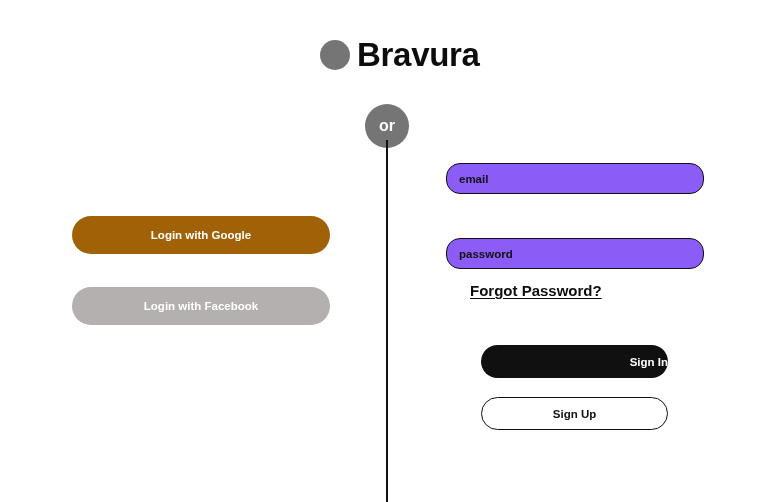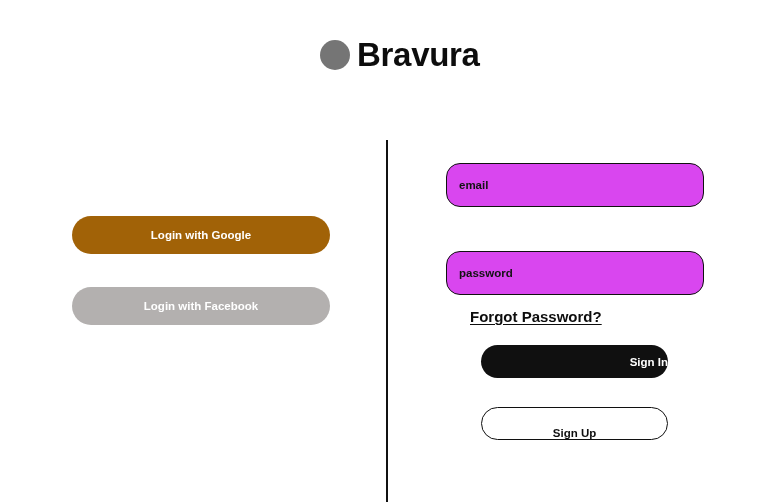--- a/index.html
+++ b/index.html
@@ -100,25 +100,25 @@
 
   
   .form-col {
     position: absolute;
     left: 446px;
     top: 163px;
     width: 258px;
   }
   .field {
     width: 258px;
-    height: 44px;
+    height: 31px;
     box-sizing: border-box;
     border-radius: 14px;
     border: 1.6px solid #111111;
-    background: #d946ef;
+    background: #8b5cf6;
     padding: 0 12px;
     font-family: "Liberation Sans", sans-serif;
     font-size: 11.5px;
     font-weight: bold;
     color: #121212;
     outline: none;
   }
   .field::placeholder {
     color: #121212;
     opacity: 1;
@@ -161,34 +161,36 @@
   .btn-signin {
     background: #101010;
     color: #ffffff;
     border: none;
     justify-content: flex-end;
   }
   .btn-signup {
     background: #ffffff;
     color: #101010;
     border: 1.8px solid #101010;
-    margin-top: 29px;
-    align-items: flex-end;
+    margin-top: 19px;
   }
 </style>
 </head>
 <body>
 
 <div class="screen">
 
   <div class="brand">
     <div class="brand-mark"></div>
     <div class="brand-name">Bravura</div>
   </div>
 
+  <div class="or-badge">
+    <span>or</span>
+  </div>
   <div class="divider-line"></div>
 
   <div class="social-col">
     <button class="social-btn btn-google">
       <span>Login with Google</span>
     </button>
     <button class="social-btn btn-facebook">
       <span>Login with Facebook</span>
     </button>
   </div>

